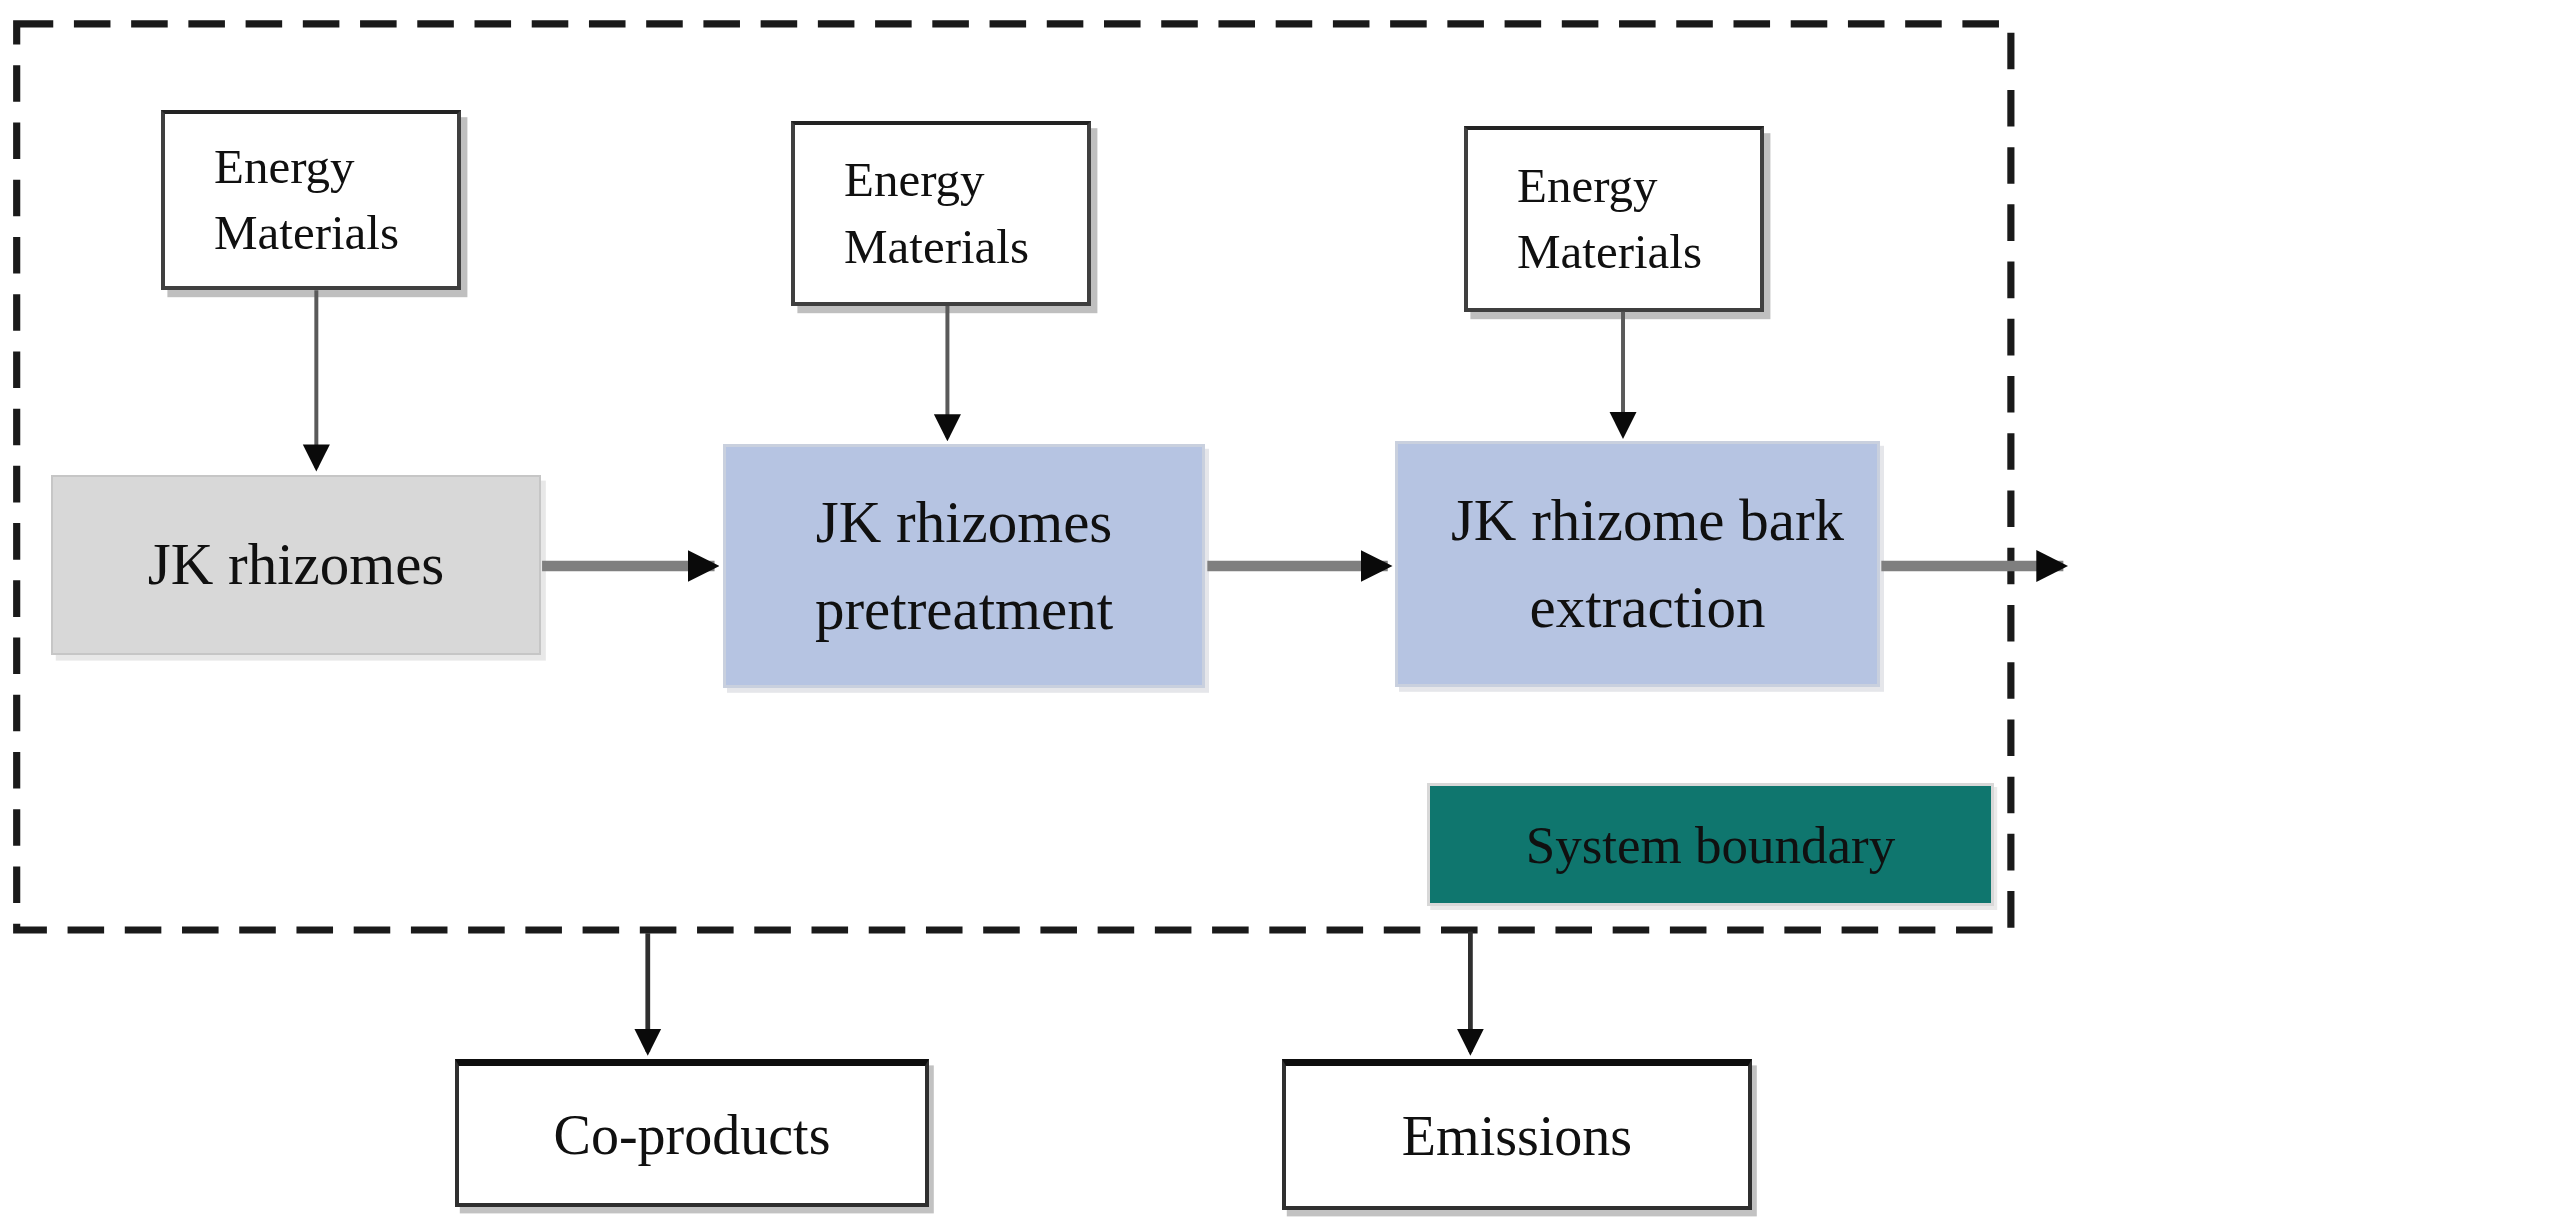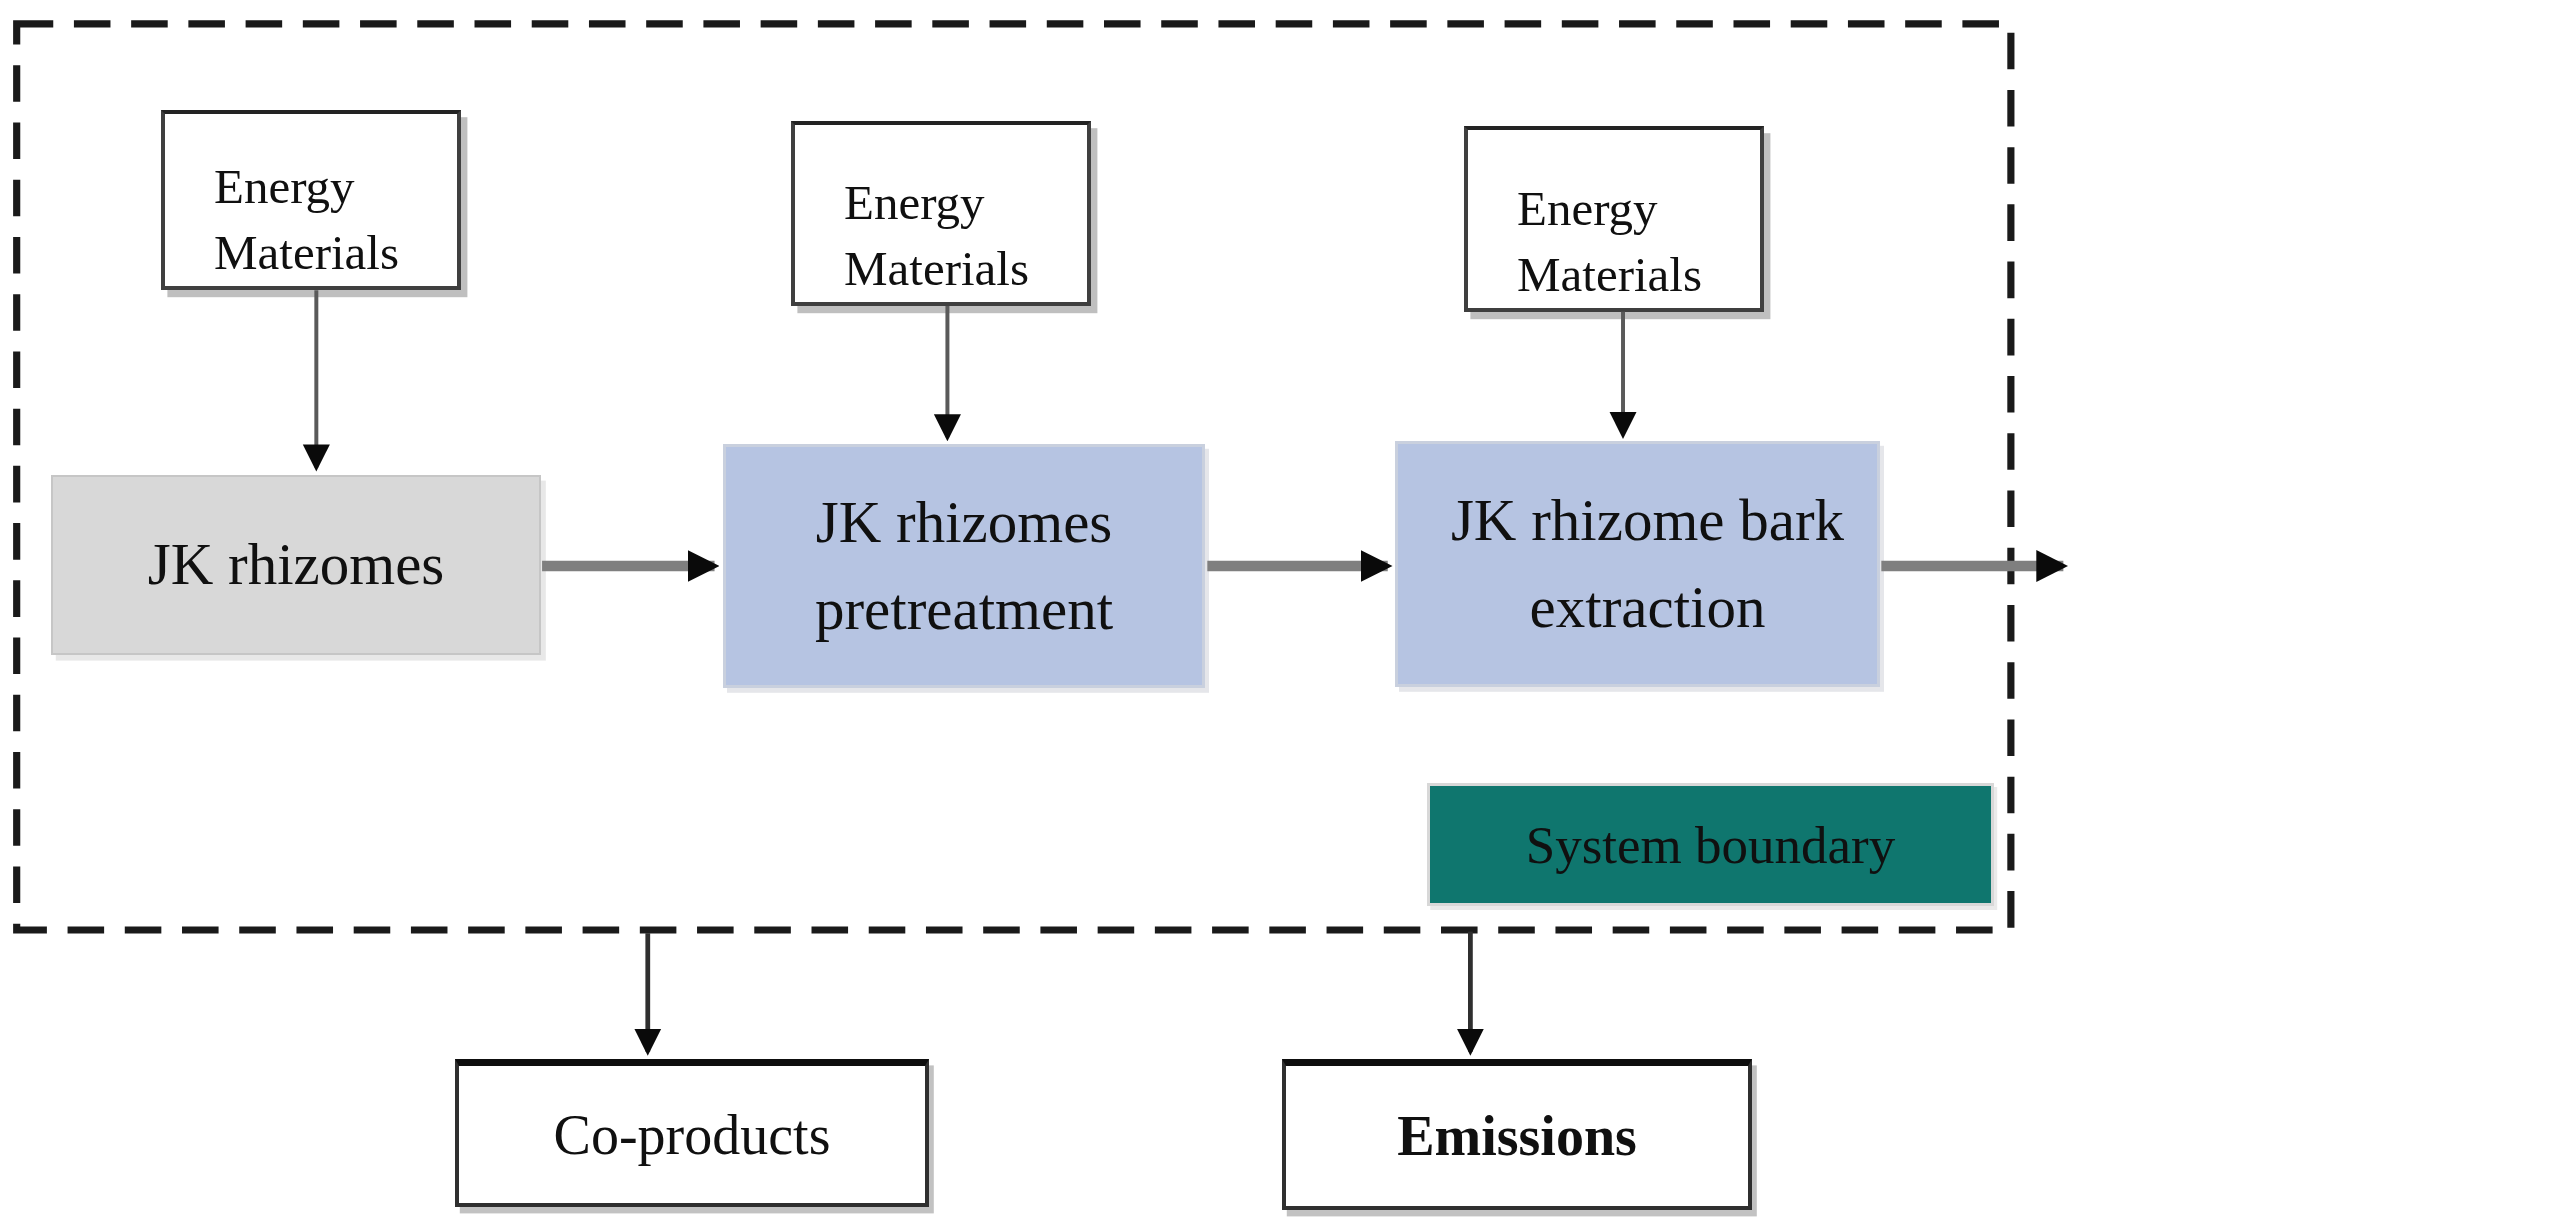--- a/index.html
+++ b/index.html
@@ -38,21 +38,21 @@
     position:absolute;z-index:2;
     display:flex;align-items:center;justify-content:center;
     box-sizing:border-box;
     text-align:center;
   }
   .box .lbl{white-space:pre-line;display:block;}
   .io{
     background:var(--io-fill);
     border:4.8px solid #3f3f3f;border-top-color:#232323;
     box-shadow:6.4px 7.2px 0 rgba(128,128,128,0.5);
-    font-size:49px;line-height:1.35;align-items:flex-end;
+    font-size:49px;line-height:1.35;
   }
   .io .lbl{text-align:left;}
   .em{justify-content:flex-start;padding-left:49px;}
   .terminal{
     background:var(--terminal-fill);
     border:2.4px solid var(--terminal-border);
     box-shadow:4.8px 5.6px 0 rgba(150,150,150,0.22);
     font-size:59px;line-height:1.48;
   }
   .process{
@@ -77,21 +77,21 @@
   
   .em1{left:161px;top:110px;width:300px;height:180px;}
   .em2{left:791px;top:121px;width:300px;height:185px;}
   .em3{left:1464px;top:126px;width:300px;height:186px;}
   .feedstock{left:51px;top:475px;width:490px;height:180px;}
   .pretreat{left:723px;top:444px;width:482px;height:244px;}
   .extract{left:1395px;top:441px;width:485px;height:246px;padding-left:20px;}
   .product{left:2068px;top:475px;width:486px;height:181px;}
   .sysb{left:1427px;top:783px;width:567px;height:123px;}
   .coprod{left:411px;top:1059px;width:474px;height:148px;}
-  .emis{left:1238px;top:1059px;width:470px;height:151px;font-weight:bold;}
+  .emis{left:1238px;top:1059px;width:470px;height:151px;}
 </style>
 </head>
 <body>
 
 <div class="stage">
 
   <svg class="overlay" viewBox="0 0 3241 1546">
     <defs>
       <marker id="ah-big" viewBox="0 0 10 10" refX="8.5" refY="5" markerWidth="40" markerHeight="42" orient="auto" markerUnits="userSpaceOnUse">
         <path d="M0 0 L10 5 L0 10 z" class="mk"></path>

